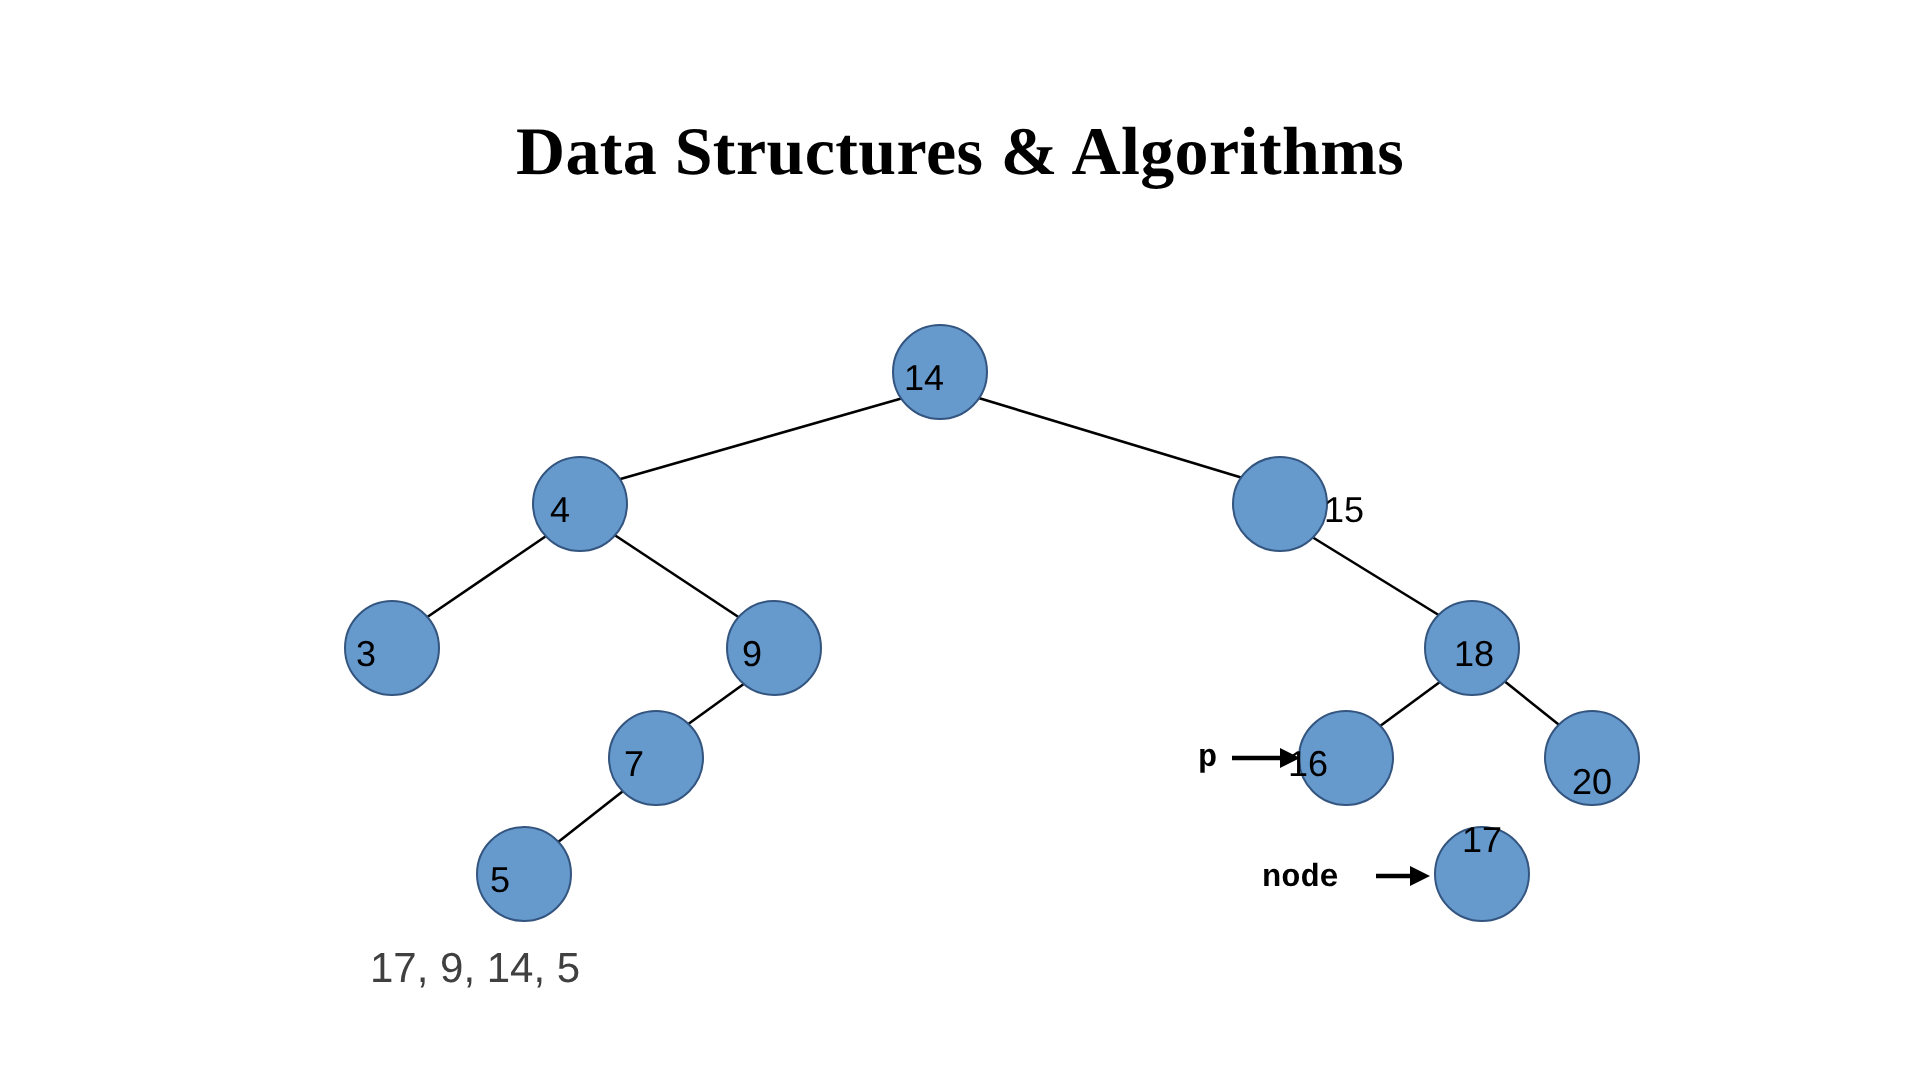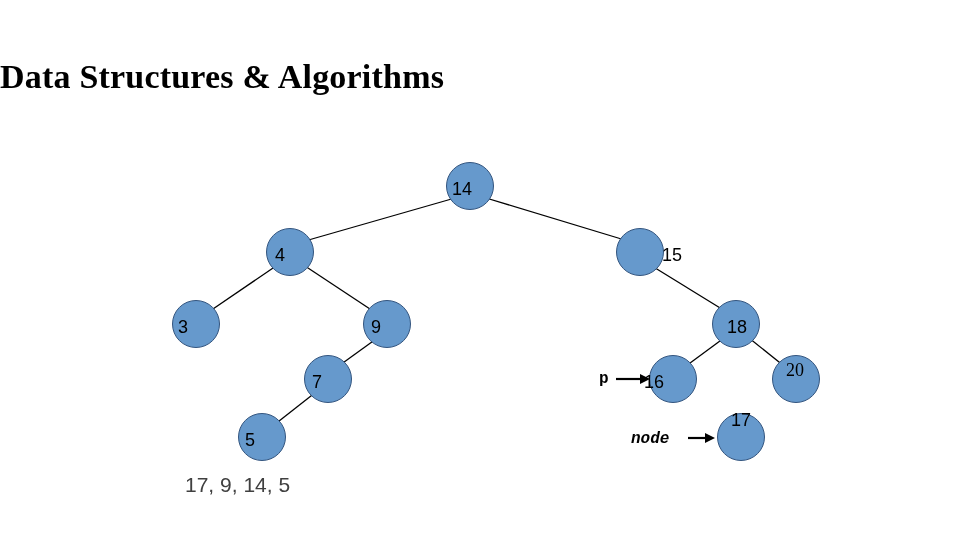--- a/index.html
+++ b/index.html
@@ -13,21 +13,21 @@
     height: 540px;
     background: #ffffff;
     overflow: hidden;
     font-family: "Liberation Sans", sans-serif;
   }
   #title {
     position: absolute;
     left: 0;
     top: 58px;
     width: 960px;
-    text-align: left;
+    text-align: center;
     font-family: "Liberation Serif", serif;
     font-size: 34px;
     font-weight: bold;
     color: #000000;
     letter-spacing: 0.2px;
   }
   svg.edges {
     position: absolute;
     left: 0;
     top: 0;
@@ -122,26 +122,26 @@
   <div class="node" style="left:712px; top:300px;"></div>
   <div class="node-label" style="left:727px; top:317px;">18</div>
 
   <div class="node" style="left:304px; top:355px;"></div>
   <div class="node-label" style="left:312px; top:372px;">7</div>
 
   <div class="node" style="left:649px; top:355px;"></div>
   <div class="node-label" style="left:644px; top:372px;">16</div>
 
   <div class="node" style="left:772px; top:355px;"></div>
-  <div class="node-label" style="left:786px; top:360px;font-family:Liberation Serif, serif;">20</div>
+  <div class="node-label" style="left:786px; top:381px;">20</div>
 
   <div class="node" style="left:238px; top:413px;"></div>
   <div class="node-label" style="left:245px; top:430px;">5</div>
 
   <div class="node" style="left:717px; top:413px;"></div>
   <div class="node-label" style="left:731px; top:410px;">17</div>
 
   <div class="mono-label" style="left:599px; top:370px;">p</div>
-  <div class="mono-label" style="left:631px; top:430px;font-style:italic;">node</div>
+  <div class="mono-label" style="left:631px; top:430px;">node</div>
 
   <div class="caption" style="left:185px; top:473px;">17, 9, 14, 5</div>
 
 </div>
 
 </body></html>

